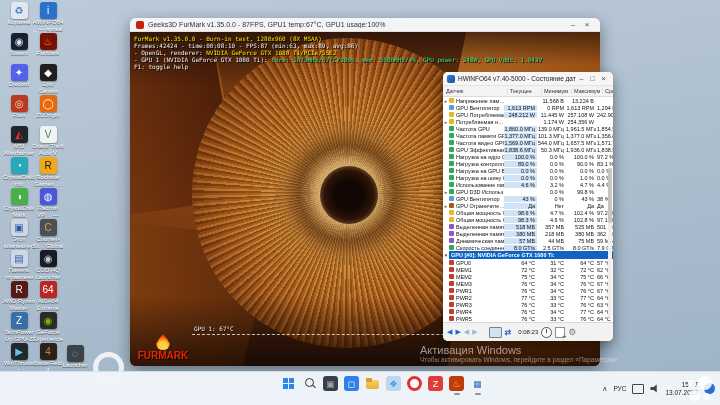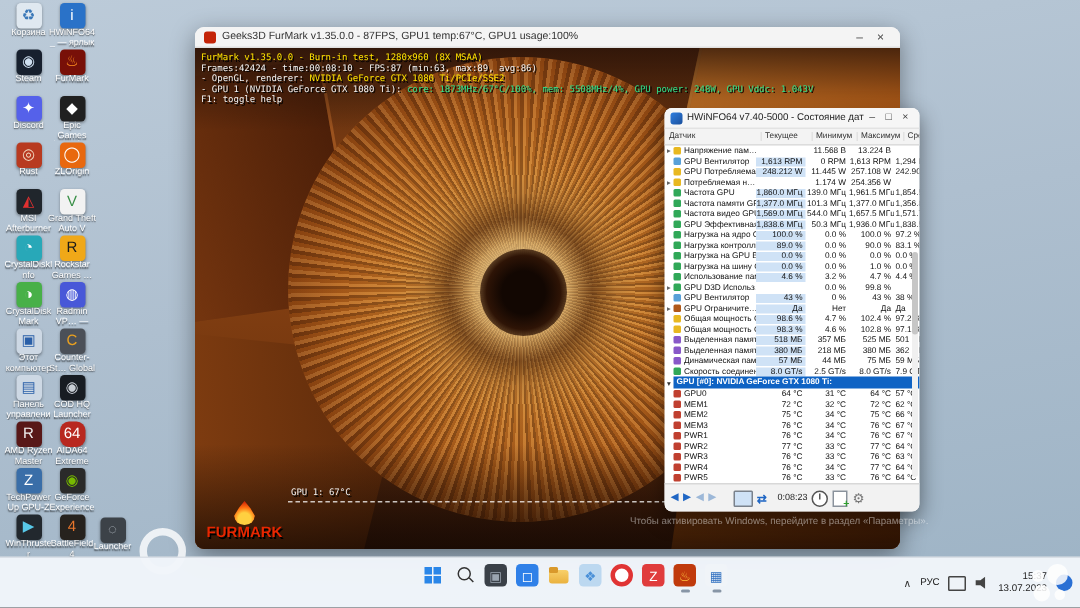--- a/index.html
+++ b/index.html
@@ -235,21 +235,21 @@
         <span class="dico" style="background: rgb(75, 80, 88); color: rgb(232, 160, 32);">C</span>
         <span class="dlabel">Counter-St… Global Offe…</span>
       </div>
 
       <div class="dicon">
         <span class="dico" style="background: rgb(24, 28, 34); color: rgb(200, 205, 212);">◉</span>
         <span class="dlabel">COD HQ Launcher</span>
       </div>
 
       <div class="dicon">
-        <span class="dico" style="background: rgb(184, 40, 32); color: rgb(255, 255, 255); border-radius: 6px;">64</span>
+        <span class="dico" style="background: rgb(184, 40, 32); color: rgb(255, 255, 255);">64</span>
         <span class="dlabel">AIDA64 Extreme</span>
       </div>
 
       <div class="dicon">
         <span class="dico" style="background: rgb(42, 42, 42); color: rgb(118, 185, 0);">◉</span>
         <span class="dlabel">GeForce Experience</span>
       </div>
 
       <div class="dicon">
         <span class="dico" style="background: rgb(38, 34, 30); color: rgb(232, 118, 44);">4</span>
@@ -648,20 +648,21 @@
       <span class="tb-monitor"></span>
       <span class="tb-swap">⇄</span>
       <span class="tb-time">0:08:23</span>
       <span class="tb-clock"></span>
       <span class="tb-page"></span>
       <span class="tb-gear">⚙</span>
     </div>
   </div>
 
   <div class="activation">
+    <div class="act-l1">Активация Windows</div>
     <div class="act-l2">Чтобы активировать Windows, перейдите в раздел «Параметры».</div>
   </div>
 
   <div class="wm-circle"></div>
 
   <div class="taskbar">
     <div class="tb-center">
 
         <div class="tbi win">
           <span class="tglyph"></span>

